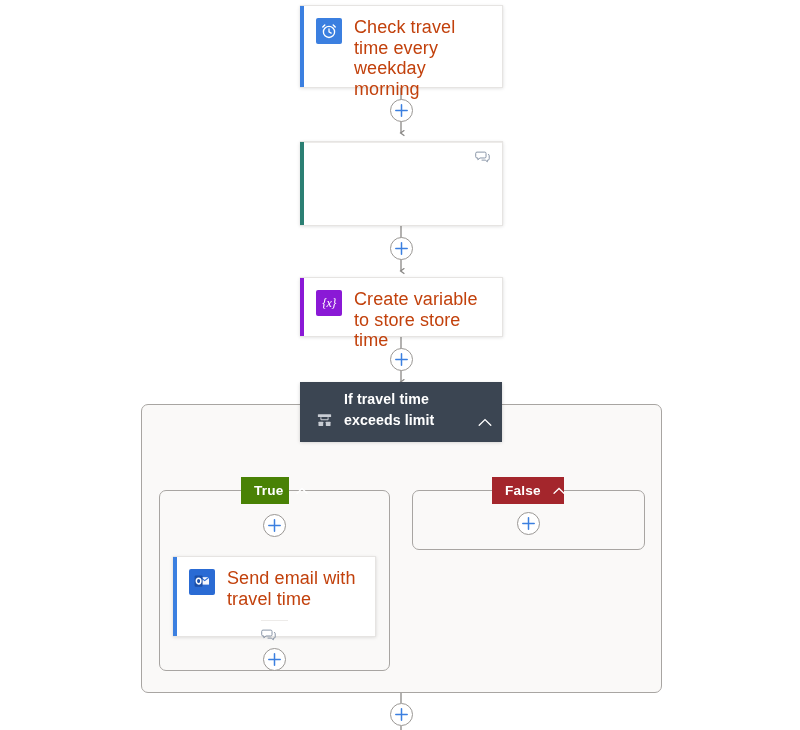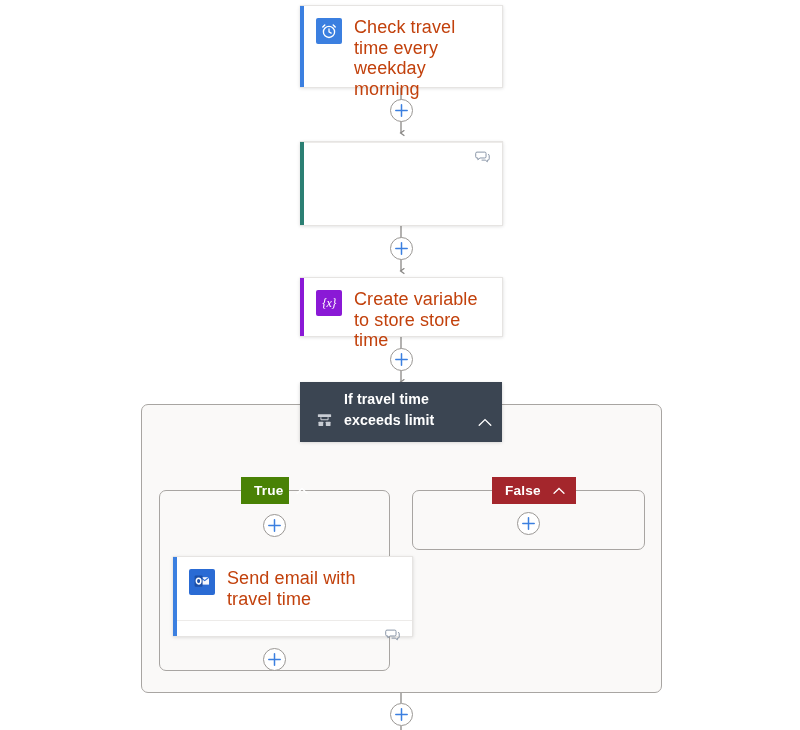--- a/index.html
+++ b/index.html
@@ -271,30 +271,30 @@
 
   <div class="branch-label" style="left:241px; top:477px; width:48px; background:#498205;">
     <span>True</span>
     <span class="chev">
       <svg width="12" height="8" viewBox="0 0 14 9" fill="none">
         <path d="M1.2 7.2 L7 1.6 L12.8 7.2" stroke="#ffffff" stroke-width="1.5" stroke-linecap="round"></path>
       </svg>
     </span>
   </div>
 
-  <div class="branch-label" style="left:492px; top:477px; width:84px; background:#a4262c;">
+  <div class="branch-label" style="left:492px; top:477px; width:72px; background:#a4262c;">
     <span>False</span>
     <span class="chev">
       <svg width="12" height="8" viewBox="0 0 14 9" fill="none">
         <path d="M1.2 7.2 L7 1.6 L12.8 7.2" stroke="#ffffff" stroke-width="1.5" stroke-linecap="round"></path>
       </svg>
     </span>
   </div>
 
-  <div class="card" style="left:173px; top:556px; width:240px; height:81px;">
+  <div class="card" style="left:173px; top:556px; width:203px; height:81px;align-items:center;">
     <div class="card-accent" style="background:#3b7fe0;"></div>
     <div class="card-main">
       <div class="card-icon" style="background:#2a6bd4;">
         <svg width="20" height="20" viewBox="0 0 20 20">
           <rect x="8.4" y="5.2" width="8.6" height="7.4" fill="#ffffff" opacity="0.95"></rect>
           <path d="M8.4 5.2 L12.7 8.6 L17.0 5.2" fill="none" stroke="#2a6bd4" stroke-width="1.1"></path>
           <rect x="2.6" y="3.4" width="8.0" height="11.4" rx="1.2" fill="#1b4fa8"></rect>
           <ellipse cx="6.6" cy="9.1" rx="2.3" ry="2.9" fill="none" stroke="#ffffff" stroke-width="1.5"></ellipse>
         </svg>
       </div>

